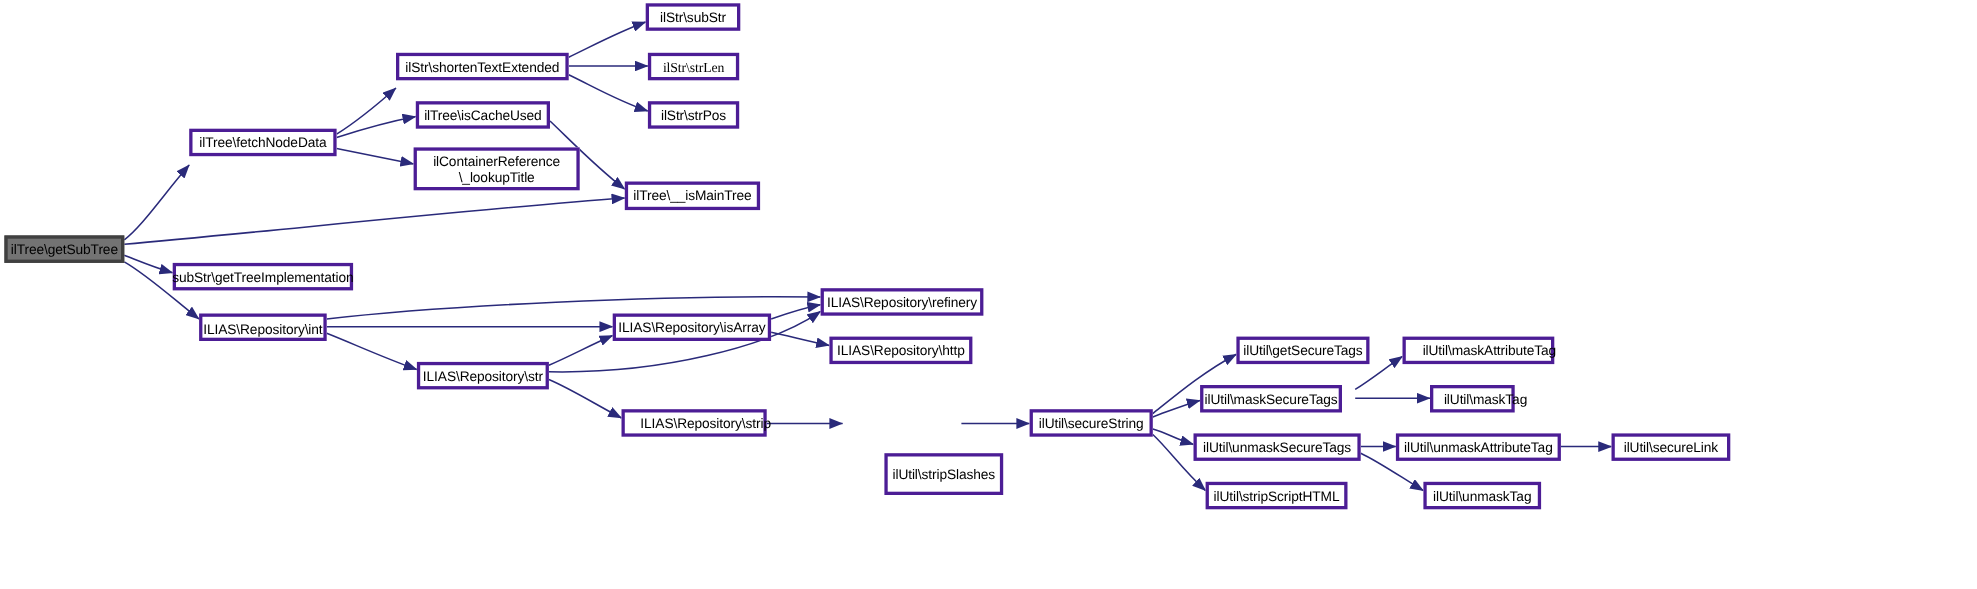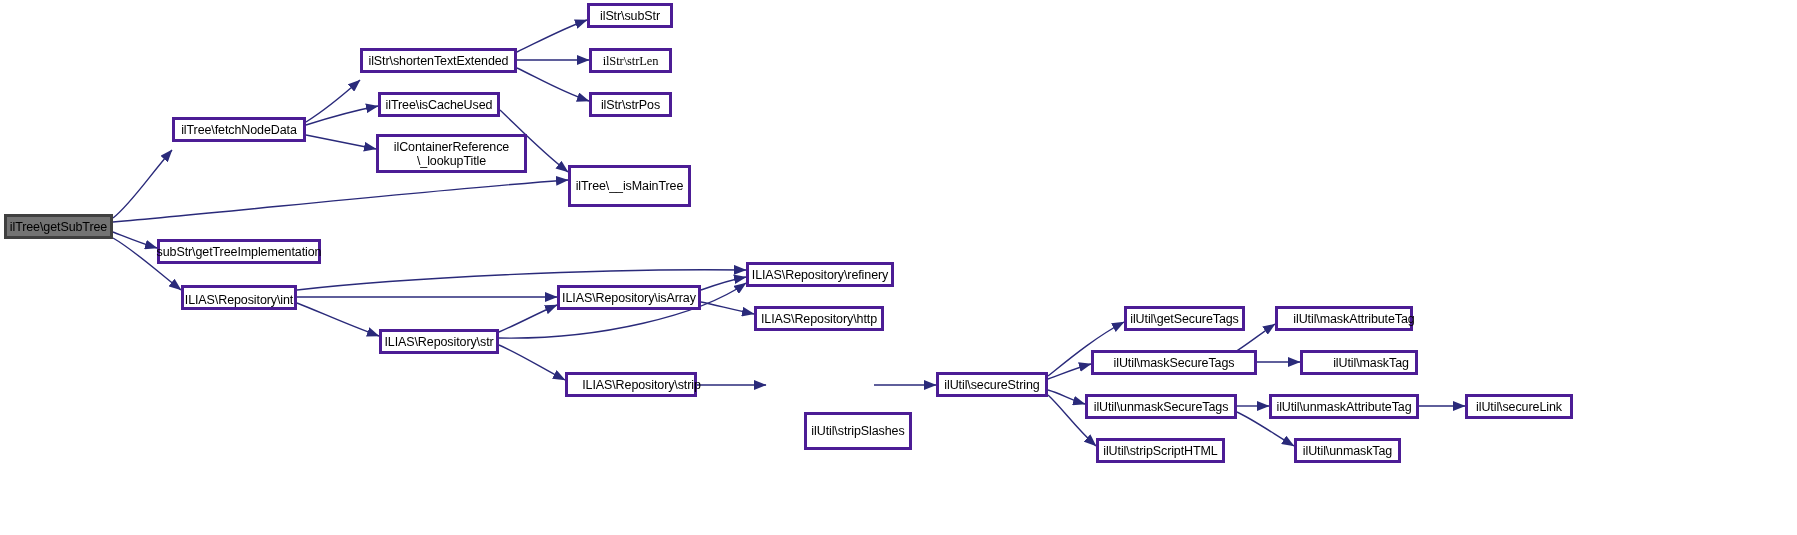--- a/index.html
+++ b/index.html
@@ -94,30 +94,30 @@
       <div class="node-box" style="left: 157px; top: 239px; width: 164px; height: 25px;"><span class="node-label">subStr\getTreeImplementation</span></div>
       <div class="node-box" style="left: 181px; top: 285px; width: 116px; height: 25px; align-items: flex-end;"><span class="node-label">ILIAS\Repository\int</span></div>
       <div class="node-box" style="left: 360px; top: 48px; width: 157px; height: 25px; text-align: right;"><span class="node-label">ilStr\shortenTextExtended</span></div>
       <div class="node-box" style="left: 378px; top: 92px; width: 122px; height: 25px;"><span class="node-label">ilTree\isCacheUsed</span></div>
       <div class="node-box" style="left: 376px; top: 134px; width: 151px; height: 39px;"><span class="node-label">ilContainerReference
 \_lookupTitle</span></div>
       <div class="node-box" style="left: 379px; top: 329px; width: 120px; height: 25px;"><span class="node-label">ILIAS\Repository\str</span></div>
       <div class="node-box" style="left: 587px; top: 3px; width: 86px; height: 25px;"><span class="node-label">ilStr\subStr</span></div>
       <div class="node-box" style="left: 589px; top: 48px; width: 83px; height: 25px; font-family: Liberation Serif, serif;"><span class="node-label">ilStr\strLen</span></div>
       <div class="node-box" style="left: 589px; top: 92px; width: 83px; height: 25px;"><span class="node-label">ilStr\strPos</span></div>
-      <div class="node-box" style="left: 568px; top: 165px; width: 123px; height: 42px;"><span class="node-label">ilTree\__isMainTree</span></div>
+      <div class="node-box" style="left: 568px; top: 165px; width: 123px; height: 26px;"><span class="node-label">ilTree\__isMainTree</span></div>
       <div class="node-box" style="left: 557px; top: 285px; width: 144px; height: 25px;"><span class="node-label">ILIAS\Repository\isArray</span></div>
       <div class="node-box" style="left: 565px; top: 372px; width: 132px; height: 25px; padding-left: 21px;"><span class="node-label">ILIAS\Repository\strip</span></div>
       <div class="node-box" style="left: 746px; top: 262px; width: 148px; height: 25px;"><span class="node-label">ILIAS\Repository\refinery</span></div>
       <div class="node-box" style="left: 754px; top: 306px; width: 130px; height: 25px;"><span class="node-label">ILIAS\Repository\http</span></div>
       <div class="node-box" style="left: 804px; top: 372px; width: 108px; height: 38px; margin-top: 40px;"><span class="node-label">ilUtil\stripSlashes</span></div>
       <div class="node-box" style="left: 936px; top: 372px; width: 112px; height: 25px;"><span class="node-label">ilUtil\secureString</span></div>
       <div class="node-box" style="left: 1124px; top: 306px; width: 121px; height: 25px;"><span class="node-label">ilUtil\getSecureTags</span></div>
-      <div class="node-box" style="left: 1091px; top: 350px; width: 166px; height: 25px;"><span class="node-label">ilUtil\maskSecureTags</span></div>
+      <div class="node-box" style="left: 1091px; top: 350px; width: 129px; height: 25px;"><span class="node-label">ilUtil\maskSecureTags</span></div>
       <div class="node-box" style="left: 1085px; top: 394px; width: 152px; height: 25px;"><span class="node-label">ilUtil\unmaskSecureTags</span></div>
       <div class="node-box" style="left: 1096px; top: 438px; width: 129px; height: 25px;"><span class="node-label">ilUtil\stripScriptHTML</span></div>
       <div class="node-box" style="left: 1275px; top: 306px; width: 138px; height: 25px; padding-left: 20px;"><span class="node-label">ilUtil\maskAttributeTag</span></div>
-      <div class="node-box" style="left: 1300px; top: 350px; width: 118px; height: 25px; padding-left: 24px;"><span class="node-label">ilUtil\maskTag</span></div>
+      <div class="node-box" style="left: 1300px; top: 350px; width: 77px; height: 25px; padding-left: 24px;"><span class="node-label">ilUtil\maskTag</span></div>
       <div class="node-box" style="left: 1269px; top: 394px; width: 150px; height: 25px;"><span class="node-label">ilUtil\unmaskAttributeTag</span></div>
       <div class="node-box" style="left: 1294px; top: 438px; width: 107px; height: 25px;"><span class="node-label">ilUtil\unmaskTag</span></div>
       <div class="node-box" style="left: 1465px; top: 394px; width: 108px; height: 25px;"><span class="node-label">ilUtil\secureLink</span></div>
     </div>
 </div>
 
 </body></html>

